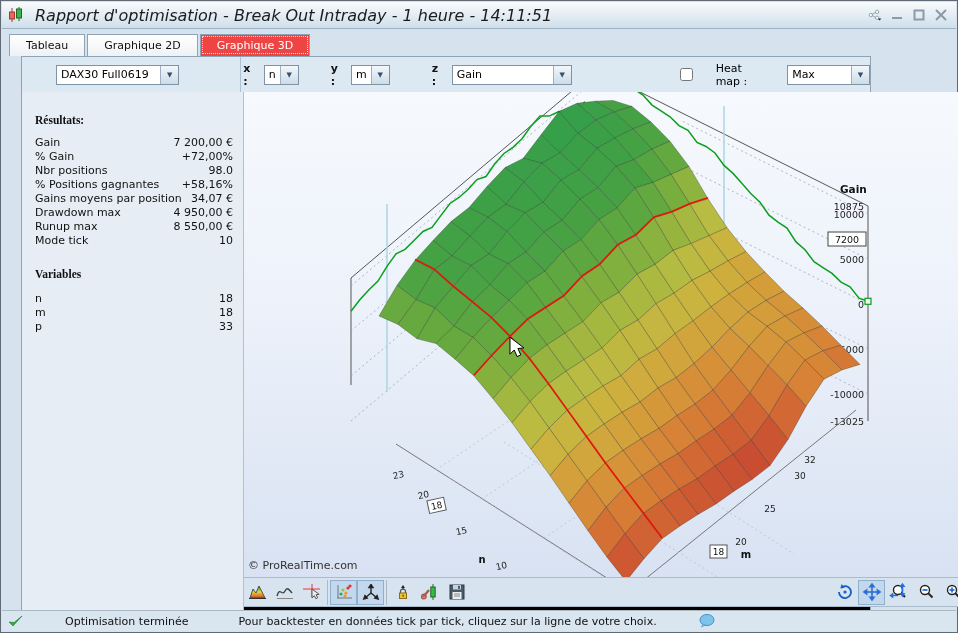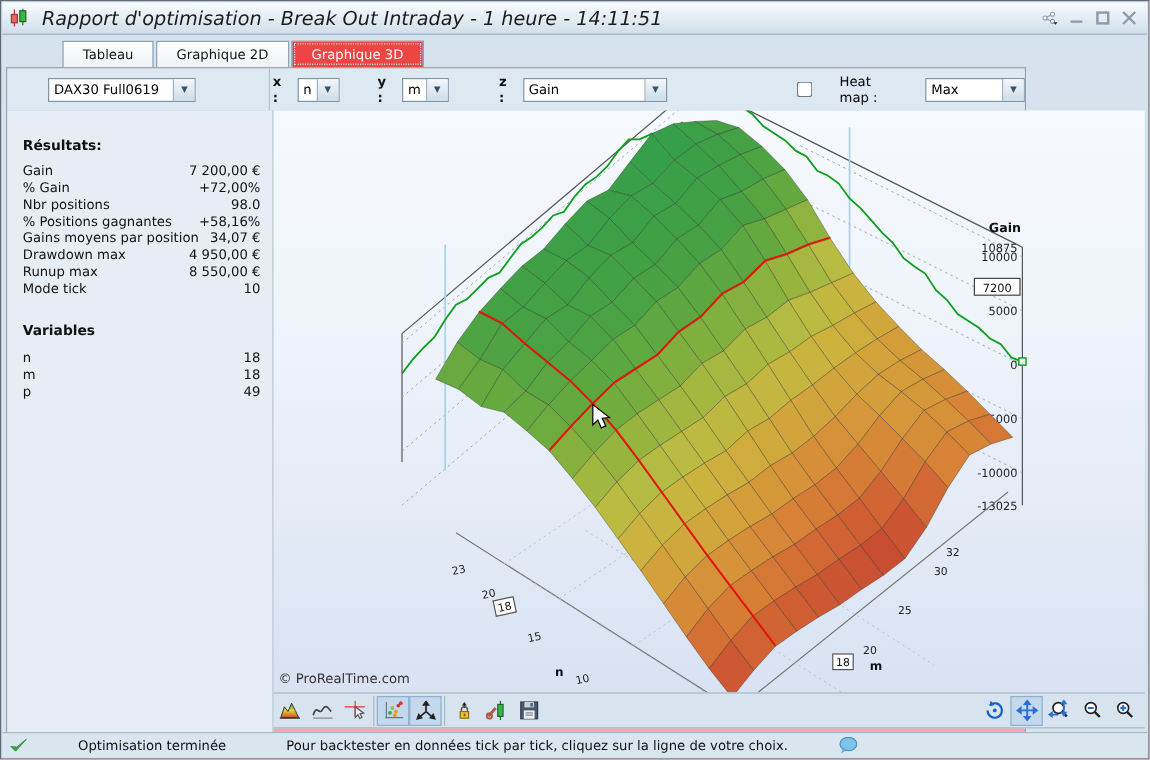--- a/index.html
+++ b/index.html
@@ -9,44 +9,44 @@
 
   
   .titlebar{position:absolute;left:1px;top:1px;right:1px;height:26px;
     background:linear-gradient(#f8fbfd,#cfdfeb);border-bottom:1px solid #9db2c2;
     display:flex;align-items:center;}
   .title-text{font-size:16px;color:#1c1c1c;margin-left:10px;font-style:italic;}
   .win-controls{margin-left:auto;display:flex;align-items:center;gap:8px;margin-right:8px;color:#7d8f9e;}
   .wc{width:14px;height:14px;display:flex;align-items:center;justify-content:center;cursor:default;}
 
   
-  .tabbar{position:absolute;left:8px;top:33px;height:22px;display:flex;margin-left:43px;}
+  .tabbar{position:absolute;left:8px;top:33px;height:22px;display:flex;}
   .tab{font-size:11px;padding:4px 16px 3px;border:1px solid #8ea3b3;border-bottom:none;
        background:linear-gradient(#ffffff,#eef2f5);margin-right:2px;color:#111;}
   .tab.active{background:#ef4444;color:#fff;outline:1px dotted #cfe2f5;outline-offset:-3px;}
 
   
-  .panel{position:absolute;left:4px;top:55px;width:850px;height:556px;
-    border:1px solid #8ea3b3;background:#fca5a5;box-sizing:border-box;}
+  .panel{position:absolute;left:20px;top:55px;width:850px;height:556px;
+    border:1px solid #8ea3b3;background:#000000;box-sizing:border-box;}
   .ctl-row{position:absolute;left:0;top:0;right:0;height:35px;background:#dce8f2;
     border-bottom:1px solid #aec2d2;display:flex;align-items:center;}
   .sep-v{width:1px;height:35px;background:#aec2d2;position:absolute;left:218px;top:0;}
 
   .dd{height:20px;border:1px solid #7f93a6;background:#fff;display:flex;align-items:center;
       font-size:11px;box-sizing:border-box;}
   .dd .val{padding:0 4px;white-space:nowrap;overflow:hidden;flex:1;}
   .dd .arrow{width:17px;height:100%;border-left:1px solid #9fb0c0;
       background:linear-gradient(#f2f7fb,#cuddfe8,#cddce8);background:linear-gradient(#f2f7fb,#cddce8);
       display:flex;align-items:center;justify-content:center;font-size:7px;color:#35506b;}
   .lbl-b{font-size:11px;font-weight:bold;color:#111;}
 
   
   .leftpanel{position:absolute;left:0;top:35px;width:221px;bottom:0;background:#e6edf4;
       border-right:1px solid #aec2d2;font-size:11px;color:#111;}
-  .lp-head{position:absolute;left:13px;font-weight:bold;font-size:11.5px;}
+  .lp-head{position:absolute;left:13px;font-weight:bold;font-size:11.5px;font-family:Liberation Serif, serif;}
   .lp-rows{position:absolute;left:13px;right:10px;}
   .lp-row{display:flex;height:14px;line-height:14px;}
   .lp-row .v{margin-left:auto;text-align:right;}
 
   
   .chartzone{position:absolute;left:222px;top:35px;width:726px;height:485px;
      background:linear-gradient(#f6f9fd 0%,#eef3fb 40%,#d8e2f2 100%);}
   .chart-toolbar{position:absolute;left:222px;top:520px;width:726px;height:28px;
      background:#d7e3ee;border-top:1px solid #a8bccb;border-bottom:1px solid #a8bccb;
      display:flex;align-items:center;}
@@ -183,21 +183,21 @@
         <div class="lp-row">
             <span>n</span>
             <span class="v">18</span>
           </div>
         <div class="lp-row">
             <span>m</span>
             <span class="v">18</span>
           </div>
         <div class="lp-row">
             <span>p</span>
-            <span class="v">49</span>
+            <span class="v">33</span>
           </div>
       </div>
     </div>
 
     <div class="chartzone" id="chartzone"><svg width="726" height="485" viewBox="0 0 726 485" font-family="DejaVu Sans, sans-serif">
           <g>
             <line x1="107" y1="186" x2="107" y2="293" stroke="#555" stroke-width="1"></line>
             <line x1="107" y1="186" x2="341" y2="-12" stroke="#555" stroke-width="1"></line>
             <line x1="107" y1="194" x2="341" y2="-3.5999999999999943" stroke="#9aa4ae" stroke-width="0.8" stroke-dasharray="2,3"></line>
             <line x1="107" y1="239" x2="341" y2="41.400000000000006" stroke="#9aa4ae" stroke-width="0.8" stroke-dasharray="2,3"></line>

